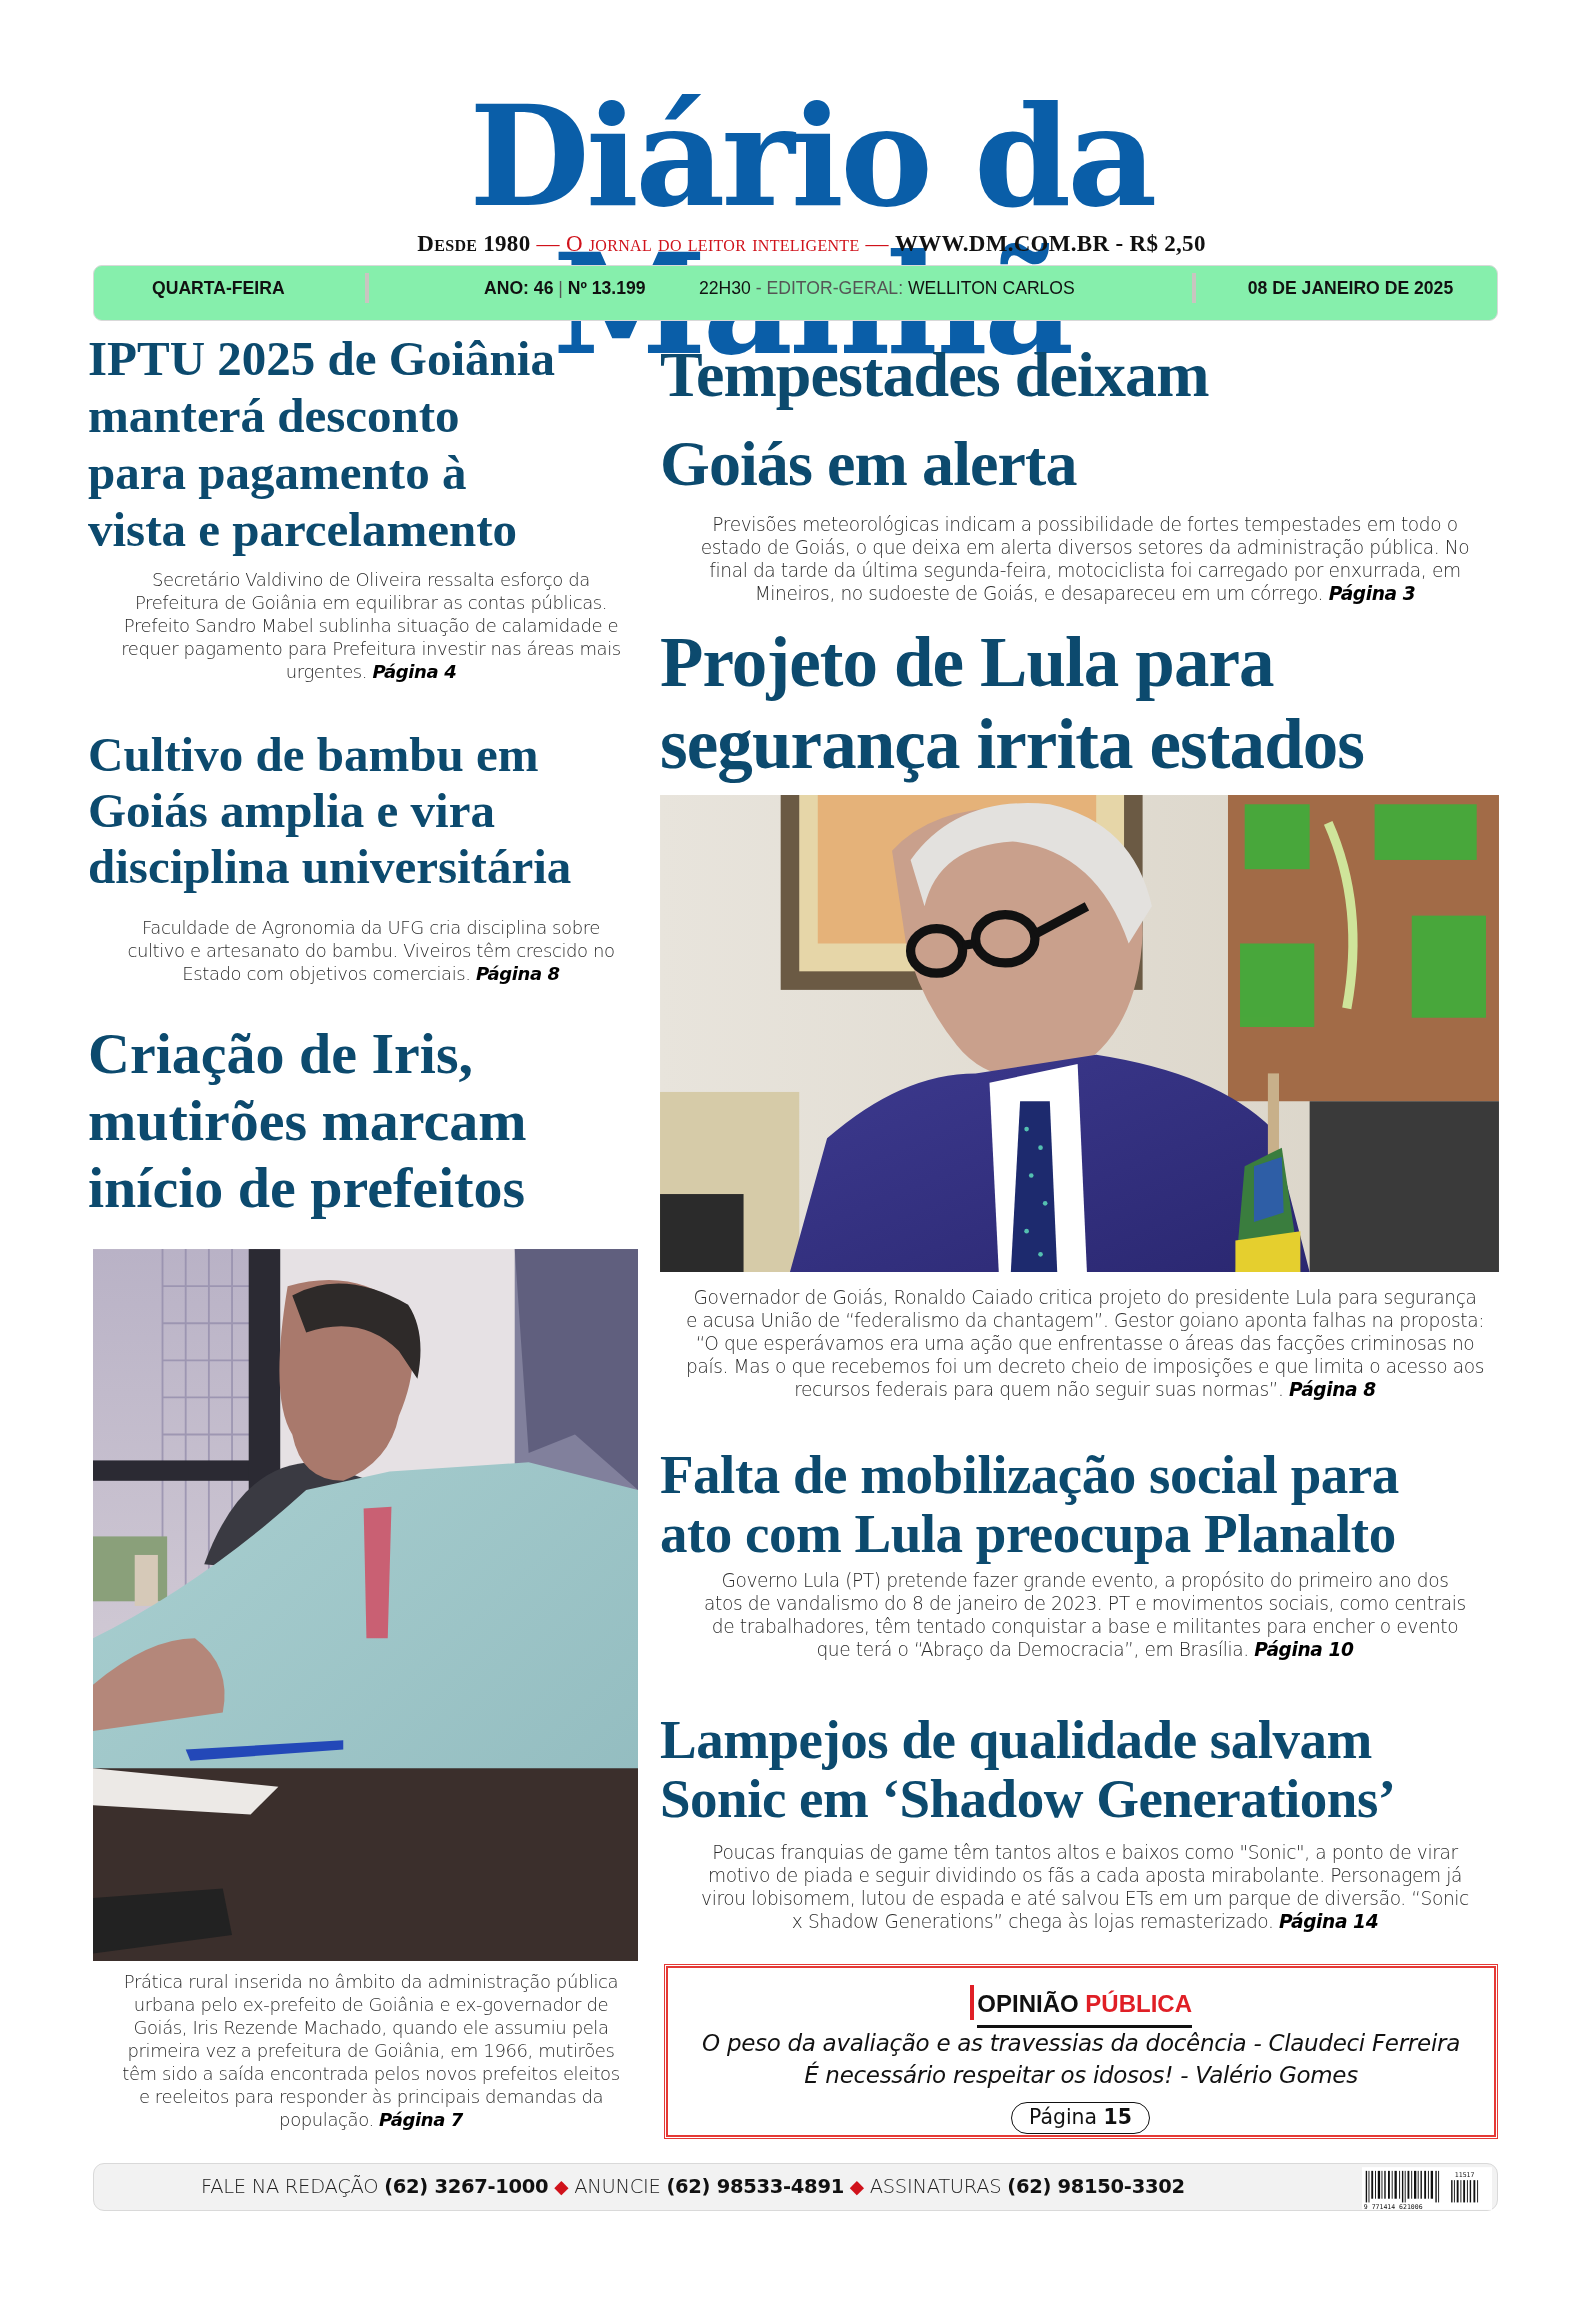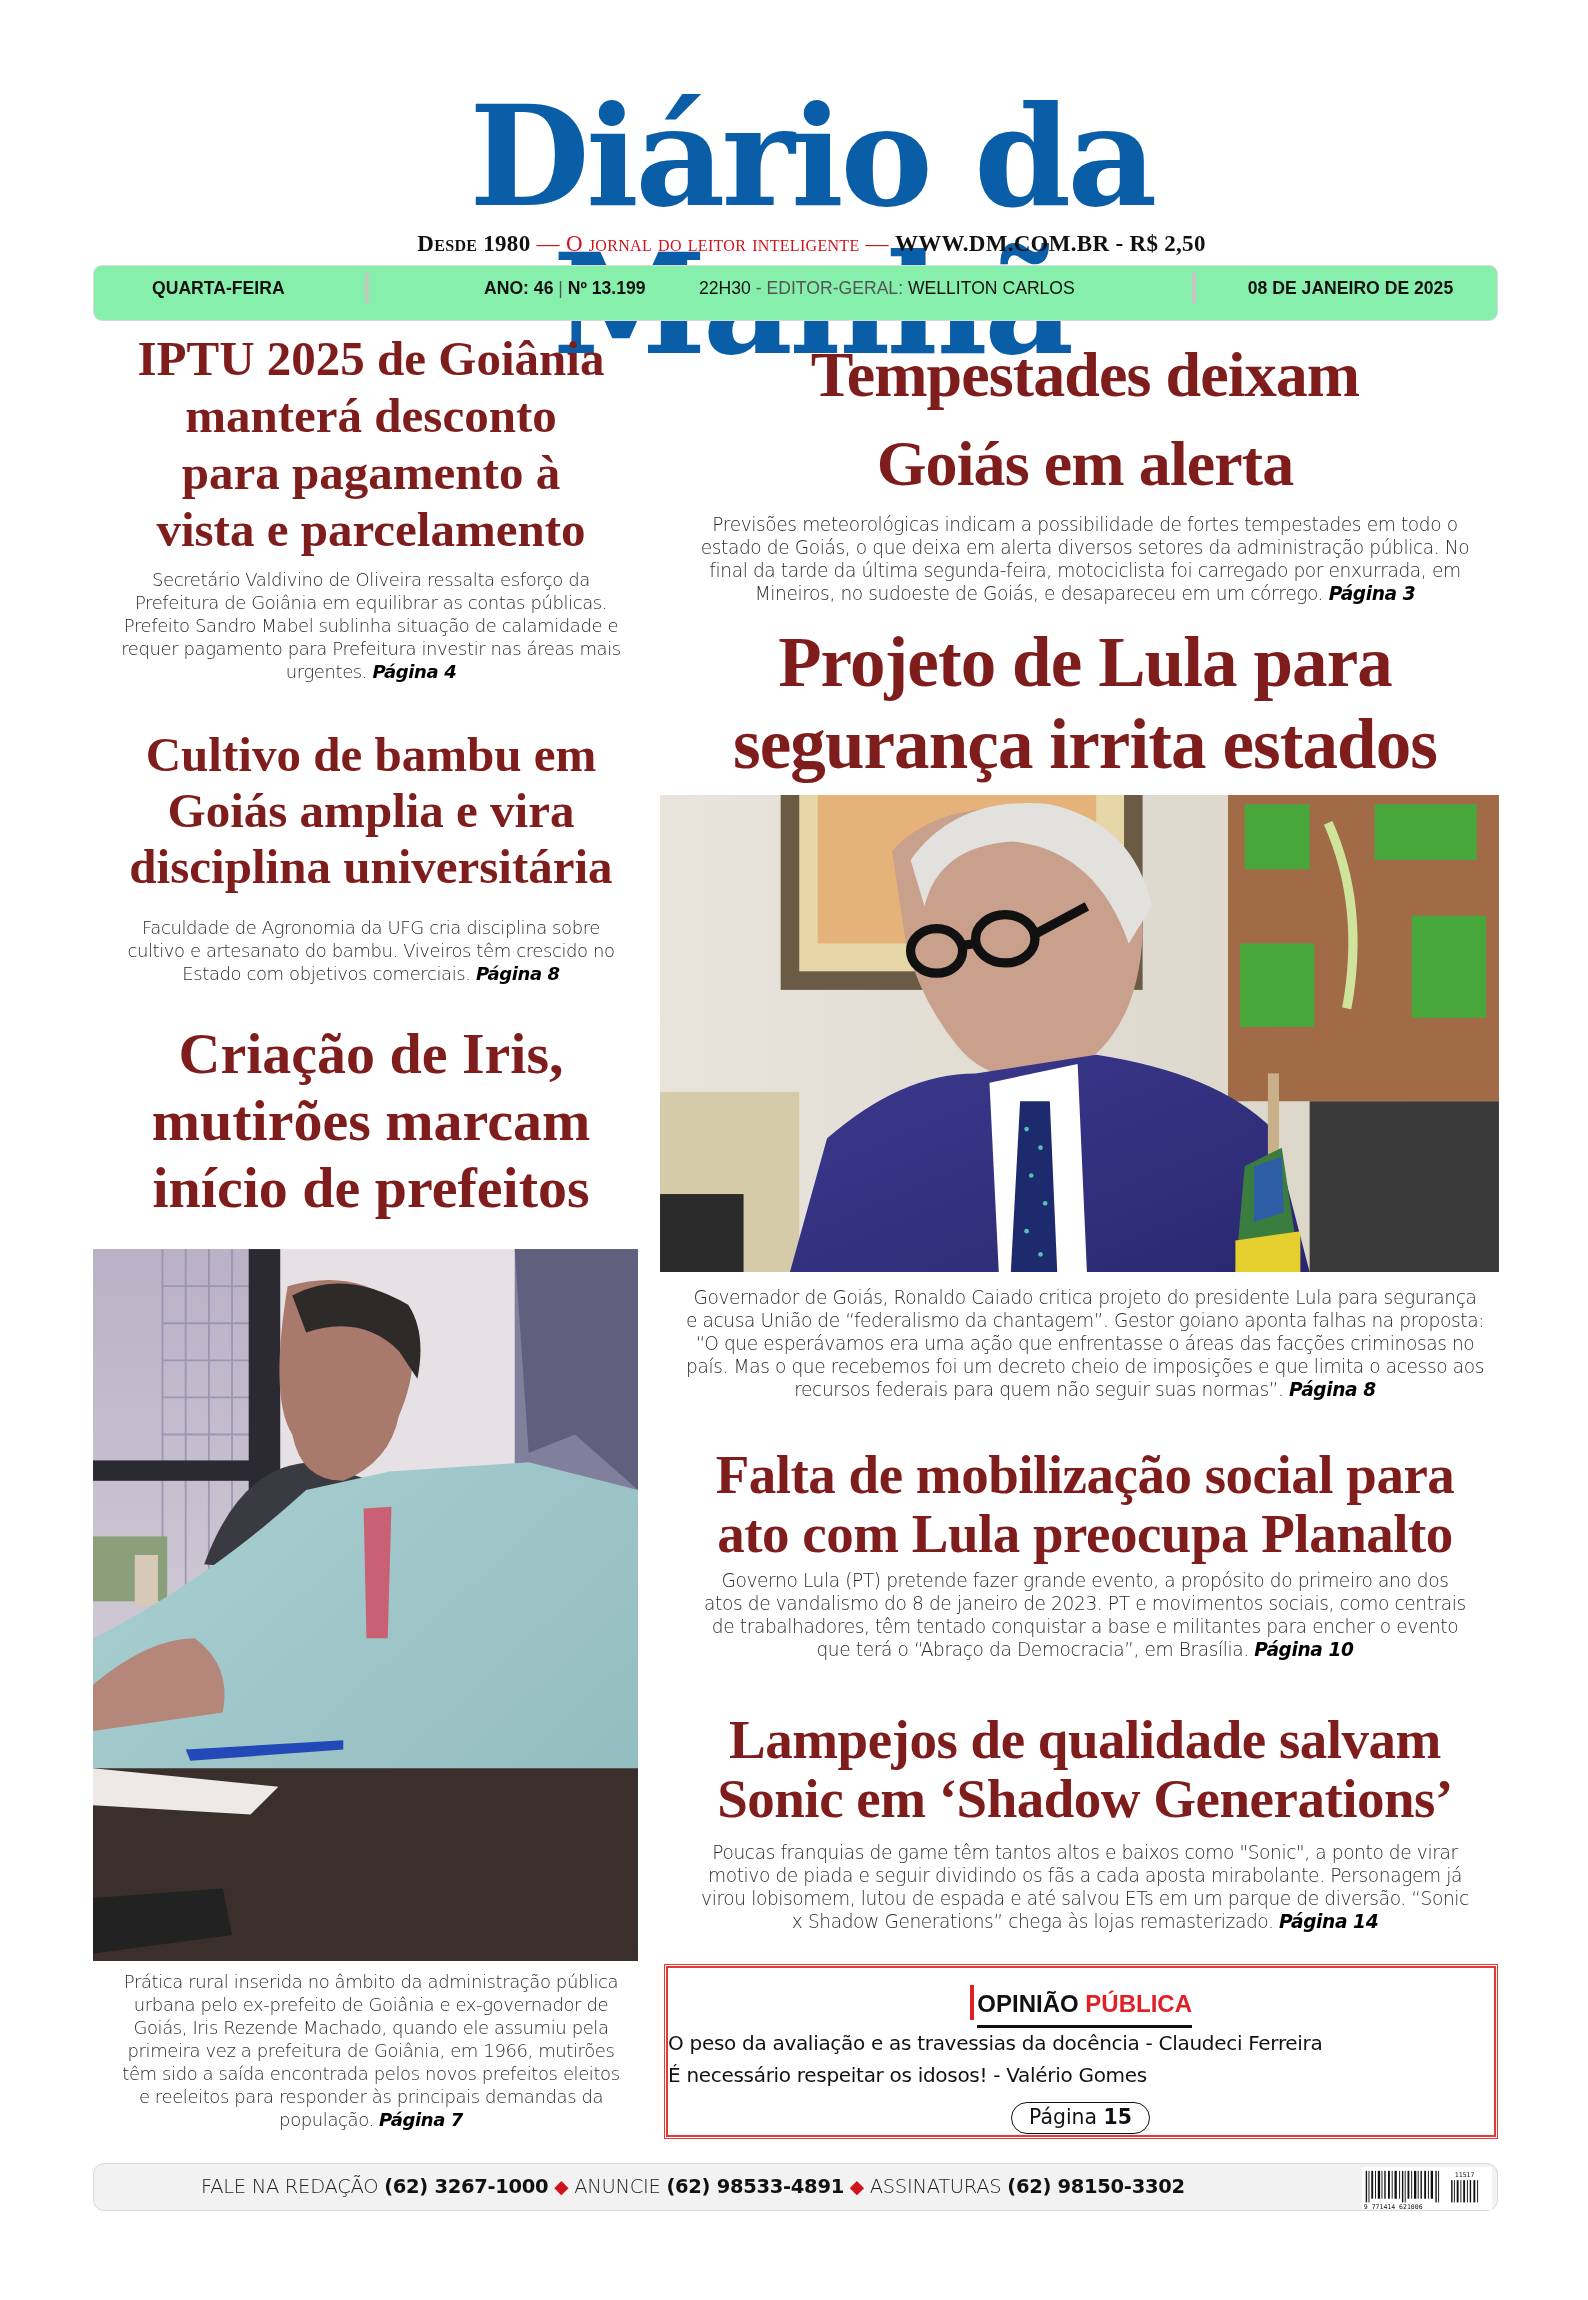--- a/index.html
+++ b/index.html
@@ -28,40 +28,40 @@
     position: absolute; left: 93px; top: 265px; width: 1405px; height: 56px;
     background: #86efac; border: 0.9px solid #d9d9d9; border-radius: 9px; box-sizing: border-box;
     font-family: "Liberation Sans", sans-serif; font-size: 17.6px; line-height: 45px;
   }
   .infobar .cell { position: absolute; top: 0; height: 45px; white-space: nowrap; }
   .infobar .sep { position: absolute; top: 7.4px; width: 3.7px; height: 30px; background: #c9c5c0; }
   .infobar b { font-weight: bold; }
   .infobar .light { color: #555; font-weight: normal; }
 
   
-  .hl { position: absolute; font-family: "Liberation Serif", serif; font-weight: bold; color: #7f1d1d; text-align: center; }
+  .hl { position: absolute; font-family: "Liberation Serif", serif; font-weight: bold; color: #0c4a6e; }
   .deck { position: absolute; font-family: "DejaVu Sans", sans-serif; font-weight: 200; color: #2a2a2a; text-align: center; font-size: 18px; line-height: 23px; letter-spacing: -0.4px; }
   .deck .pg { font-weight: bold; font-style: italic; color: #000; }
 
   .photo { position: absolute; overflow: hidden; }
 
   
   .opiniao {
     position: absolute; left: 666px; top: 1966px; width: 830px; height: 171px;
     border: 2.8px double #e53935; box-sizing: border-box; outline: 0.9px solid #e53935; outline-offset: 1.9px;
   }
   .opiniao .title {
     position: absolute; left: 0; width: 100%; top: 16.7px; text-align: center;
     font-family: "Liberation Sans", sans-serif; font-weight: 900; font-size: 24px; line-height: 30px;
   }
   .opiniao .title .bar { display: inline-block; width: 3.7px; height: 35px; background: #e01f26; vertical-align: -7.4px; margin-right: 3.7px; }
   .opiniao .title .w1 { color: #111; }
   .opiniao .title .w2 { color: #e01f26; }
   .opiniao .title .uline { display: inline-block; border-bottom: 3.7px solid #111; padding-bottom: 6px; }
-  .opiniao .line { position: absolute; left: 0; width: 100%; text-align: left; font-family: "DejaVu Sans", sans-serif; font-size: 20px; line-height: 28px; letter-spacing: -0.3px; color: #111; }
+  .opiniao .line { position: absolute; left: 0; width: 100%; text-align: center; font-family: "DejaVu Sans", sans-serif; font-size: 23px; line-height: 28px; letter-spacing: -0.3px; color: #111; font-style: italic; }
   .opiniao .pill {
     position: absolute; left: 343px; top: 134px; width: 139px; height: 32px; box-sizing: border-box;
     border: 1.9px solid #111; border-radius: 16px; text-align: center;
     font-family: "DejaVu Sans", sans-serif; font-size: 20.4px; line-height: 28px;
   }
 
   
   .footbar {
     position: absolute; left: 93px; top: 2163px; width: 1405px; height: 48px;
     background: #f2f2f2; border: 0.9px solid #d9d9d9; border-radius: 11px; box-sizing: border-box;

